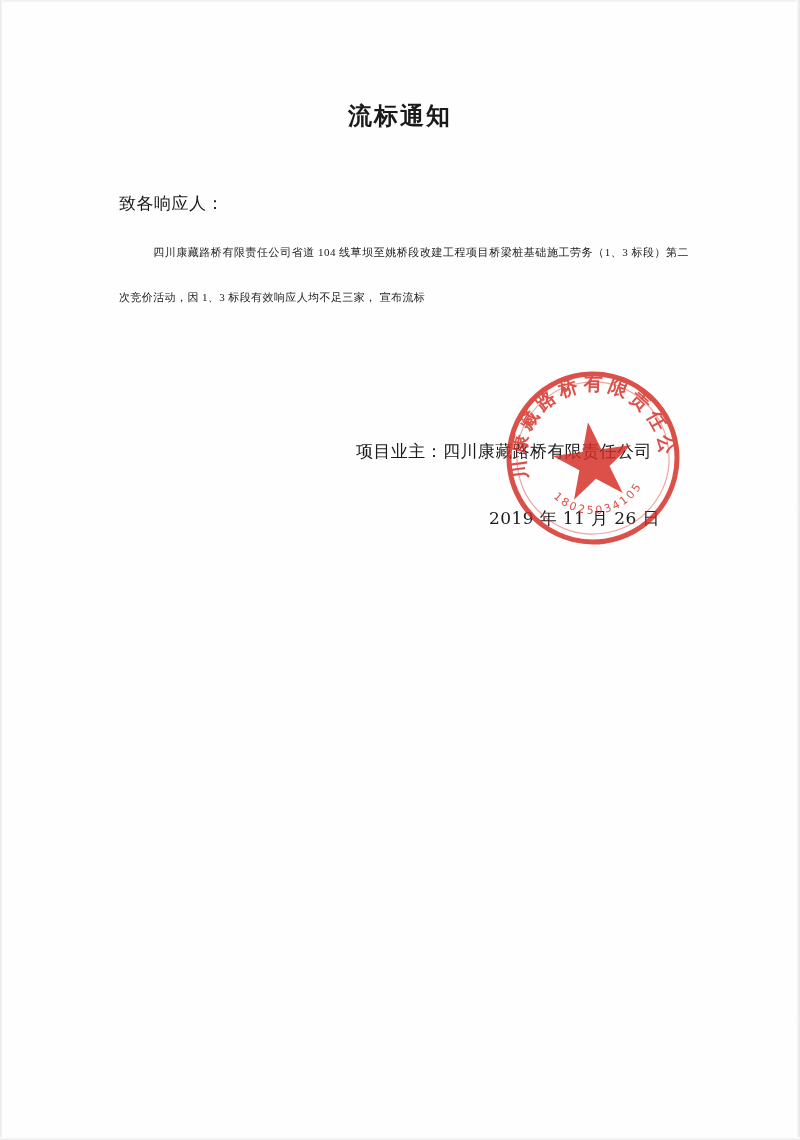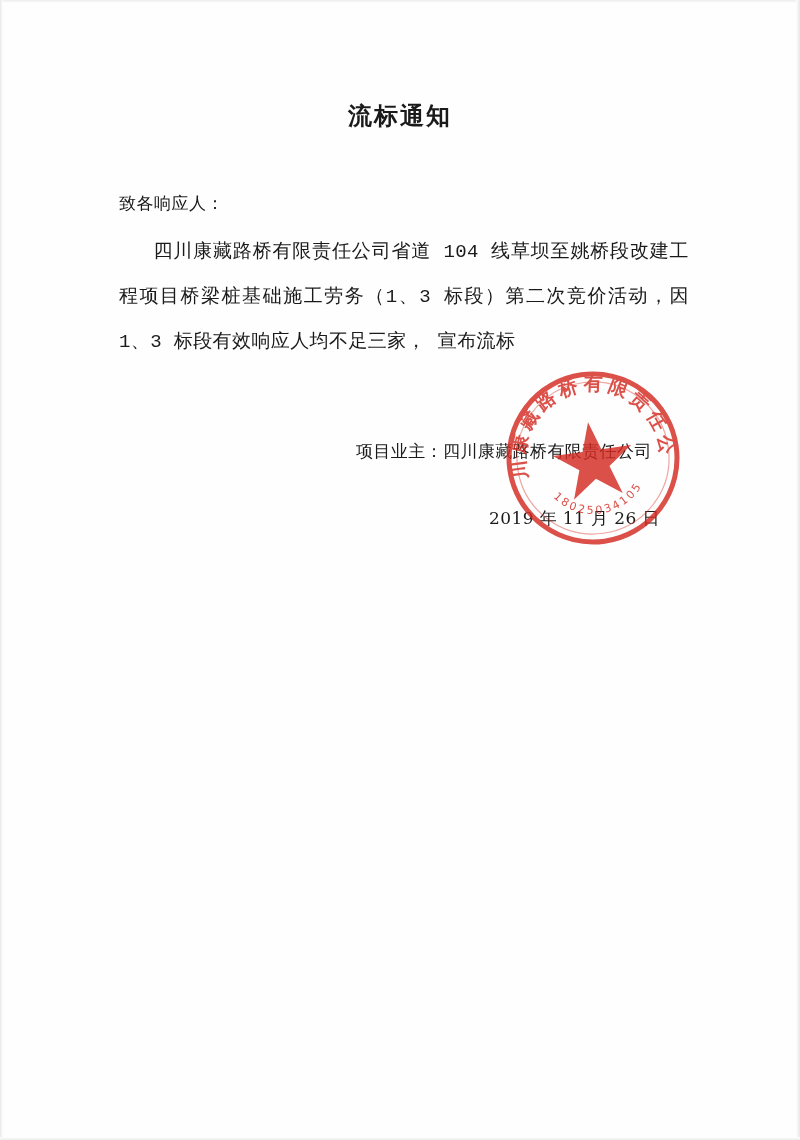--- a/index.html
+++ b/index.html
@@ -63,25 +63,25 @@
     left: 119px;
     font-size: 17px;
     letter-spacing: 0.5px;
     font-family: Liberation Serif, serif;
   }
   .body-block {
     position: absolute;
     top: 230px;
     left: 119px;
     width: 570px;
-    font-size: 19px;
+    font-size: 11px;
     line-height: 45px;
     text-align: justify;
     text-justify: inter-ideograph;
-    font-family: Liberation Mono, monospace;
+    font-family: Liberation Serif, serif;
     letter-spacing: 0.4px;
   }
   .body-block .indent {
     display: inline-block;
     width: 34px;
   }
   .signature {
     position: absolute;
     top: 440px;
     left: 356px;

